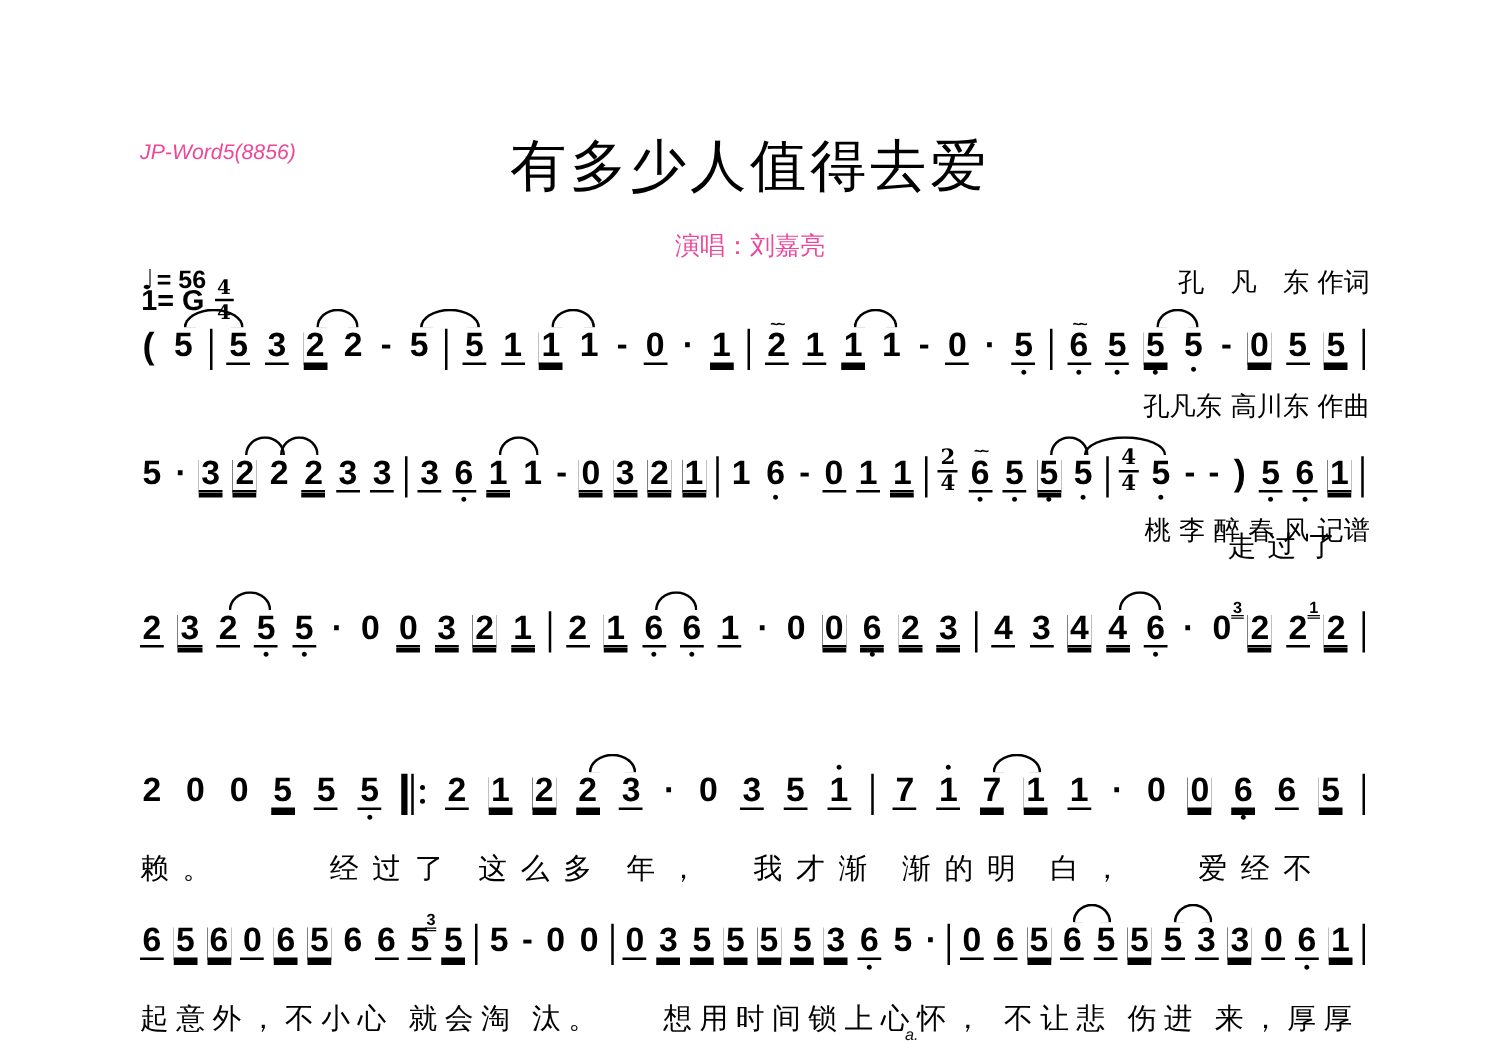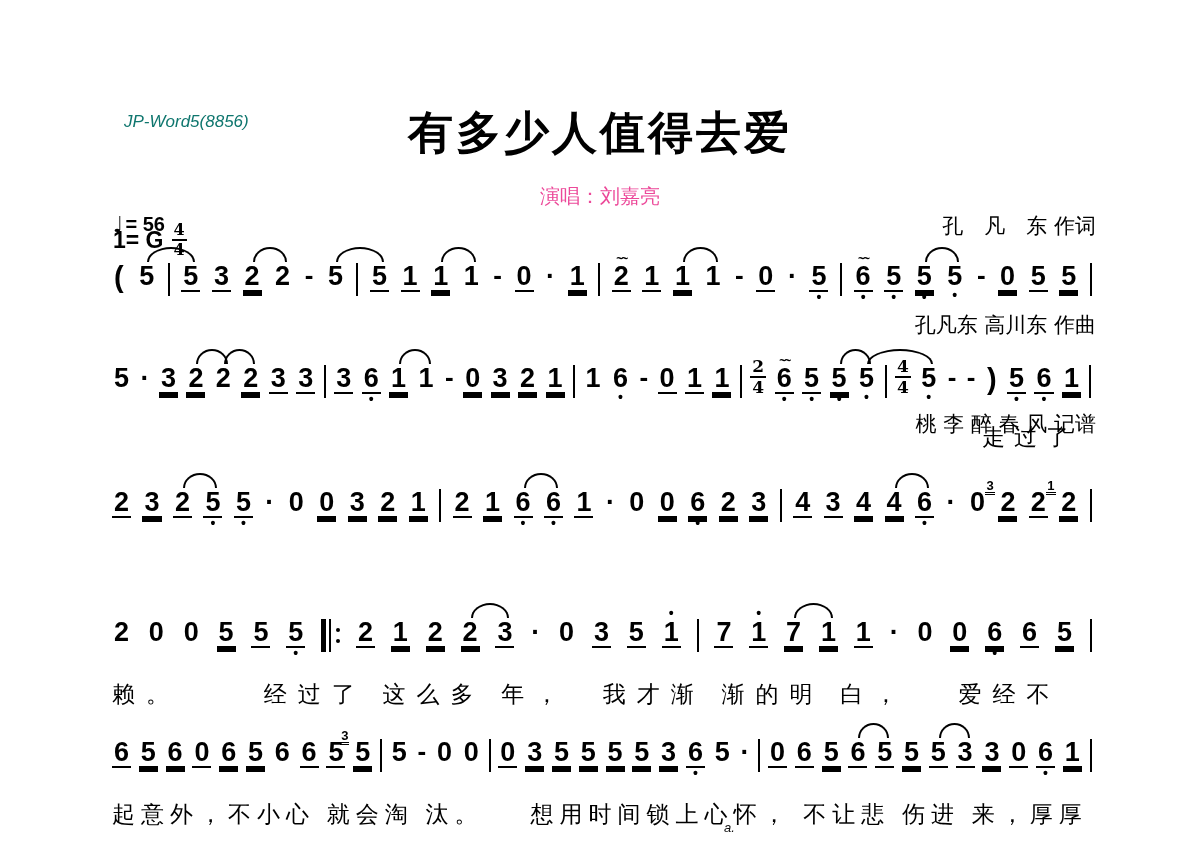--- a/index.html
+++ b/index.html
@@ -1,22 +1,22 @@
 <!DOCTYPE html>
 <html><head>
 <meta charset="utf-8">
 <style>
   html,body{margin:0;padding:0;}
   body{width:1200px;height:850px;background:#fff;position:relative;overflow:hidden;
        font-family:"Liberation Sans","DejaVu Sans",sans-serif;color:#000;}
   .abs{position:absolute;}
   
-  .watermark{left:112px;top:112px;font-style:italic;font-size:17px;color:#0f766e;margin-left:12px;}
+  .watermark{left:112px;top:112px;font-style:italic;font-size:17px;color:#ec4899;}
   .title{left:0;right:0;top:103px;text-align:center;font-family:"DejaVu Serif","Liberation Serif",serif;
-         font-weight:700;font-size:45px;letter-spacing:3px;}
+         font-weight:400;font-size:45px;letter-spacing:3px;}
   .subtitle{left:0;right:0;top:183px;text-align:center;font-size:20px;color:#ec4899;
             font-family:"DejaVu Serif","Liberation Serif",serif;}
   .credits{right:104px;top:144px;text-align:right;font-size:21px;line-height:33px;
            font-family:"DejaVu Serif","Liberation Serif",serif;white-space:pre;}
   .keyrow{left:113px;top:174px;font-size:23px;font-weight:bold;display:flex;align-items:center;gap:8px;margin-top:48px;}
   .keyfrac{display:inline-flex;flex-direction:column;align-items:center;font-family:"DejaVu Serif","Liberation Serif",serif;
            font-size:16px;font-weight:bold;line-height:1.05;}
   .keyfrac .den{border-top:2px solid #000;padding:1px 2px 0 2px;}
   .keyfrac .num{padding:0 2px;}
   .temporow{left:113px;top:212px;font-size:20px;font-weight:bold;display:flex;align-items:center;gap:2px;}

